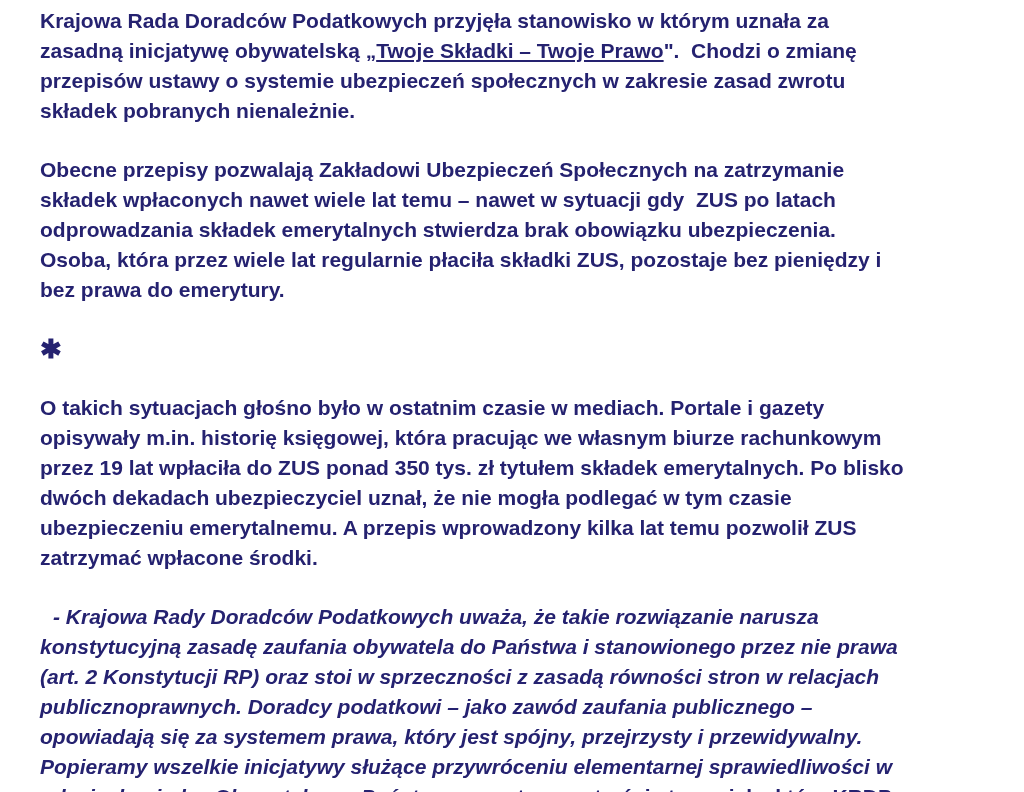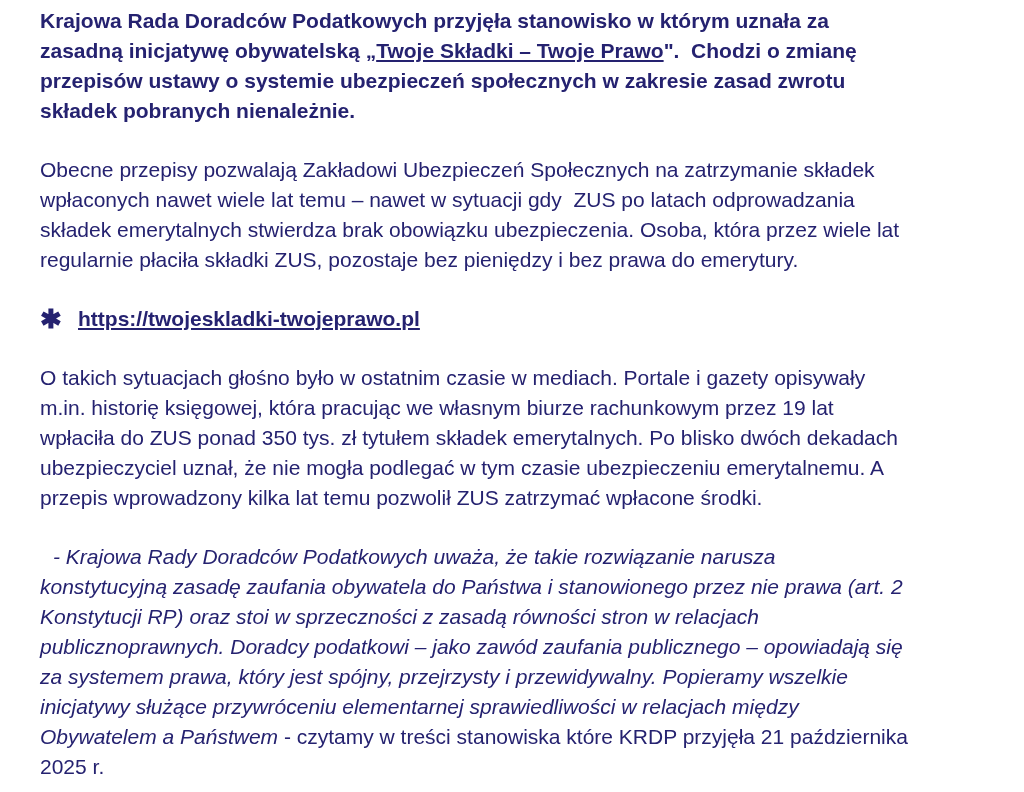--- a/index.html
+++ b/index.html
@@ -18,20 +18,21 @@
     box-sizing: border-box;
     width: 948px;
     padding: 6px 40px 0 40px;
   }
   .para {
     margin: 0 0 29px 0;
     font-size: 21px;
     line-height: 30px;
     white-space: pre-wrap;
     color: #252270;
+    font-weight: bold;
   }
   .bold { font-weight: 700; }
   .underline { text-decoration: underline; }
   .italic { font-style: italic; margin-left: 13px; }
   .bullet-row {
     display: flex;
     align-items: flex-start;
     margin: 0 0 29px 0;
   }
   .asterisk {
@@ -61,20 +62,20 @@
 <body>
 
 <main class="doc">
 
   <p class="para bold"><span>Krajowa Rada Doradców Podatkowych przyjęła stanowisko w którym uznała za zasadną inicjatywę obywatelską „</span><span class="underline">Twoje Składki – Twoje Prawo</span><span>".  Chodzi o zmianę przepisów ustawy o systemie ubezpieczeń społecznych w zakresie zasad zwrotu składek pobranych nienależnie.</span></p>
 
   <p class="para">Obecne przepisy pozwalają Zakładowi Ubezpieczeń Społecznych na zatrzymanie składek wpłaconych nawet wiele lat temu – nawet w sytuacji gdy  ZUS po latach odprowadzania składek emerytalnych stwierdza brak obowiązku ubezpieczenia. Osoba, która przez wiele lat regularnie płaciła składki ZUS, pozostaje bez pieniędzy i bez prawa do emerytury.</p>
 
   <div class="bullet-row">
     <span class="asterisk">✱</span>
-    <div class="bullet-body"><a class="petition-link" href="#">https://twojeskladki-twojeprawo.pl</a></div>
+    <div class="bullet-body"></div>
   </div>
 
   <p class="para">O takich sytuacjach głośno było w ostatnim czasie w mediach. Portale i gazety opisywały m.in. historię księgowej, która pracując we własnym biurze rachunkowym przez 19 lat wpłaciła do ZUS ponad 350 tys. zł tytułem składek emerytalnych. Po blisko dwóch dekadach ubezpieczyciel uznał, że nie mogła podlegać w tym czasie ubezpieczeniu emerytalnemu. A przepis wprowadzony kilka lat temu pozwolił ZUS zatrzymać wpłacone środki.</p>
 
   <p class="para"><span class="italic">- Krajowa Rady Doradców Podatkowych uważa, że takie rozwiązanie narusza konstytucyjną zasadę zaufania obywatela do Państwa i stanowionego przez nie prawa (art. 2 Konstytucji RP) oraz stoi w sprzeczności z zasadą równości stron w relacjach publicznoprawnych. Doradcy podatkowi – jako zawód zaufania publicznego – opowiadają się za systemem prawa, który jest spójny, przejrzysty i przewidywalny. Popieramy wszelkie inicjatywy służące przywróceniu elementarnej sprawiedliwości w relacjach między Obywatelem a Państwem</span><span> - czytamy w treści stanowiska które KRDP przyjęła 21 października 2025 r.</span></p>
 
 </main>
 
 </body></html>

